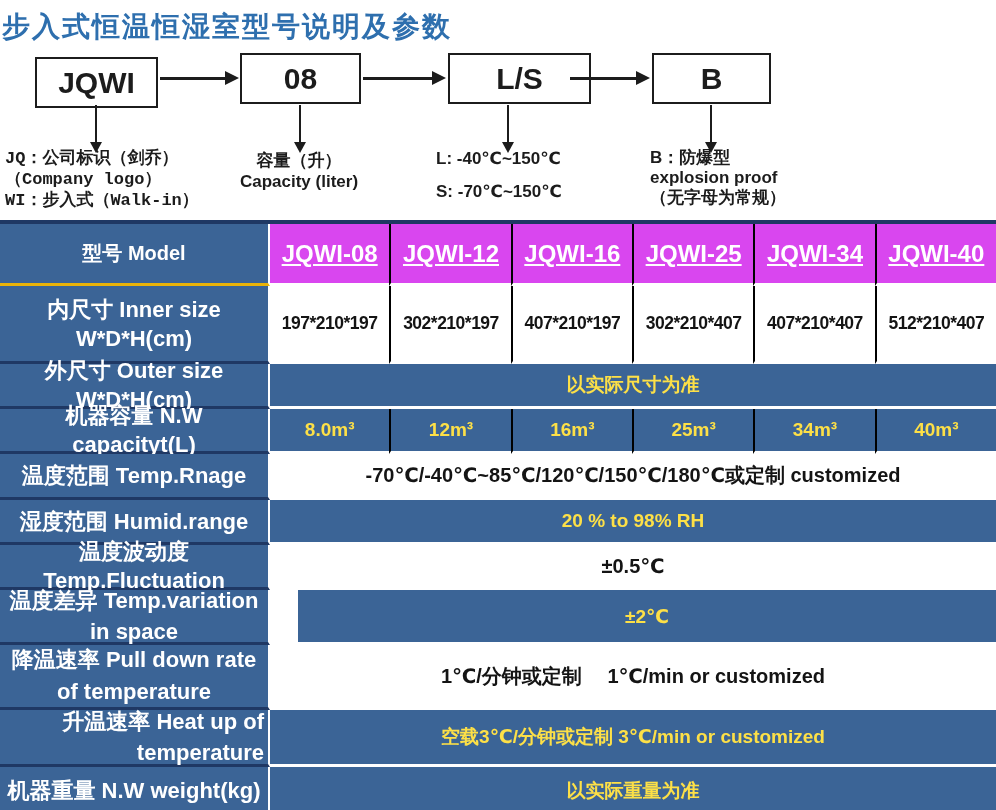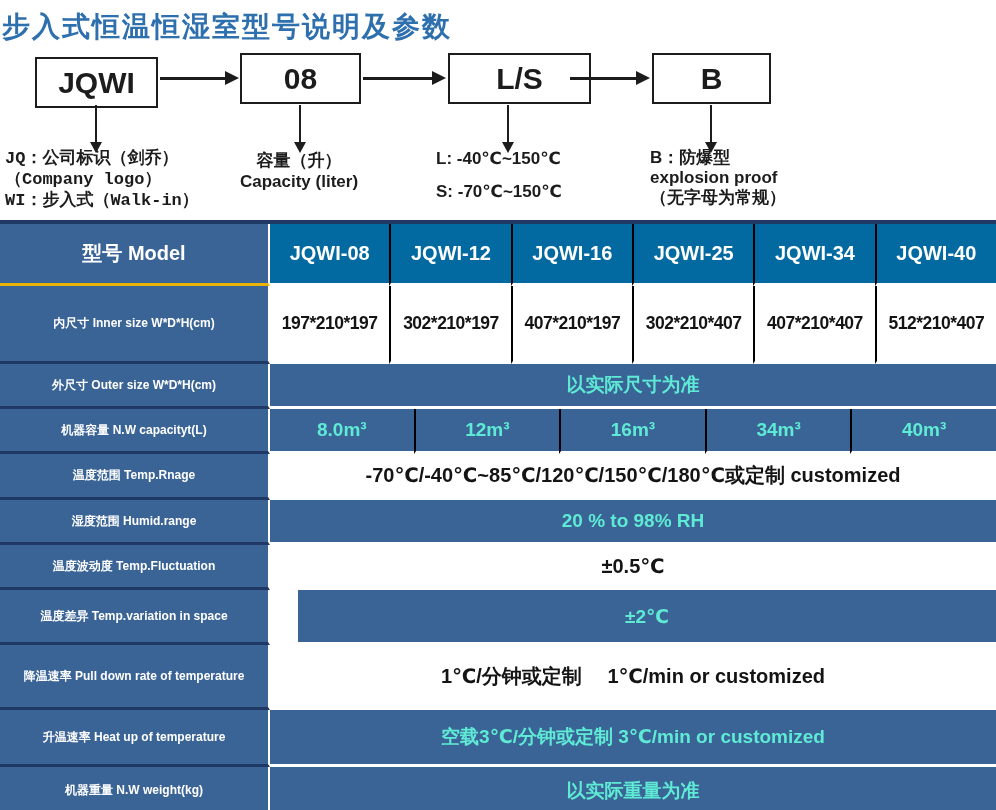--- a/index.html
+++ b/index.html
@@ -27,33 +27,33 @@
   .note { position:absolute; font-weight:bold; color:#1c1c1c; font-size:17px;
     line-height:21px; white-space:nowrap; }
   .note.center { text-align:center; }
   .note .sp { display:block; margin-top:12px; }
 
   
   .table { position:absolute; left:0; top:220px; width:996px; }
   .tnavy { height:4px; background:#1f3864; }
   .trow { display:flex; width:996px; }
   .tlabel { width:270px; background:#3b6496; color:#fff; font-weight:bold;
-    font-size:12px; display:flex; align-items:center; justify-content:center;
+    font-size:22px; display:flex; align-items:center; justify-content:center;
     text-align:center; border-bottom:3px solid #1f3864; border-right:2px solid #fff;
     line-height:29px; padding:0 4px; }
   .trow.header .tlabel { font-size:20px; border-bottom:3px solid #eab308; }
   .tcells { flex:1; display:flex; }
   .tcell { flex:1; display:flex; align-items:center; justify-content:center;
     font-weight:bold; border-bottom:3px solid #fff; }
   .tcell + .tcell { border-left:2px solid #000000; }
   .tspan { flex:1; display:flex; align-items:center; justify-content:center;
     font-weight:bold; border-bottom:3px solid #fff; text-align:center; }
-  .dark .tcell, .tcell.dark, .tspan.dark { background:#3b6496; color:#5eead4; font-size:19px; }
+  .dark .tcell, .tcell.dark, .tspan.dark { background:#3b6496; color:#fde047; font-size:19px; }
   .light .tcell, .tspan.light { background:#fff; color:#141414; }
-  .trow.header .tcell { background:#0369a1; color:#fff; font-size:20px; }
+  .trow.header .tcell { background:#d946ef; color:#fff; font-size:24px;text-decoration:underline; }
   .trow.inner .tcell { font-size:17.5px; letter-spacing:-0.5px; }
   .tspan.light { font-size:20px; }
   .tspan.dark { font-size:19px; }
 </style>
 </head>
 <body>
 
 <div class="page">
 
   <div class="title">步入式恒温恒湿室型号说明及参数</div>
@@ -124,20 +124,21 @@
       <div class="tlabel">外尺寸 Outer size W*D*H(cm)</div>
       <div class="tspan dark">以实际尺寸为准</div>
     </div>
 
     <div class="trow" style="height:45px;">
       <div class="tlabel">机器容量 N.W capacityt(L)</div>
       <div class="tcells dark">
         <div class="tcell dark">8.0m³</div>
         <div class="tcell dark">12m³</div>
         <div class="tcell dark">16m³</div>
+        <div class="tcell dark">25m³</div>
         <div class="tcell dark">34m³</div>
         <div class="tcell dark">40m³</div>
       </div>
     </div>
 
     <div class="trow" style="height:46px;">
       <div class="tlabel">温度范围 Temp.Rnage</div>
       <div class="tspan light">-70℃/-40℃~85℃/120℃/150℃/180℃或定制 customized</div>
     </div>
 
@@ -150,21 +151,21 @@
       <div class="tlabel">温度波动度 Temp.Fluctuation</div>
       <div class="tspan light">±0.5℃</div>
     </div>
 
     <div class="trow" style="height:55px;gap:28px;">
       <div class="tlabel" style="line-height:31px;">温度差异 Temp.variation in space</div>
       <div class="tspan dark">±2℃</div>
     </div>
 
     <div class="trow" style="height:65px;">
-      <div class="tlabel" style="line-height:48px;">降温速率 Pull down rate of temperature</div>
+      <div class="tlabel" style="line-height:32px;">降温速率 Pull down rate of temperature</div>
       <div class="tspan light">1℃/分钟或定制　 1℃/min or customized</div>
     </div>
 
     <div class="trow" style="height:57px;">
       <div class="tlabel" style="line-height:31px;text-align:right;">升温速率 Heat up of temperature</div>
       <div class="tspan dark">空载3℃/分钟或定制 3℃/min or customized</div>
     </div>
 
     <div class="trow" style="height:50px;">
       <div class="tlabel">机器重量 N.W weight(kg)</div>

